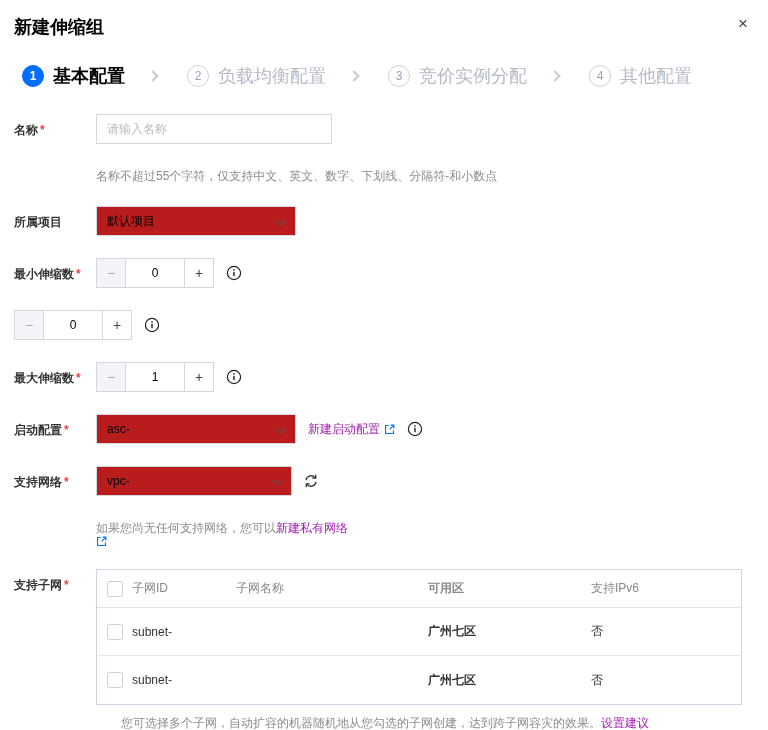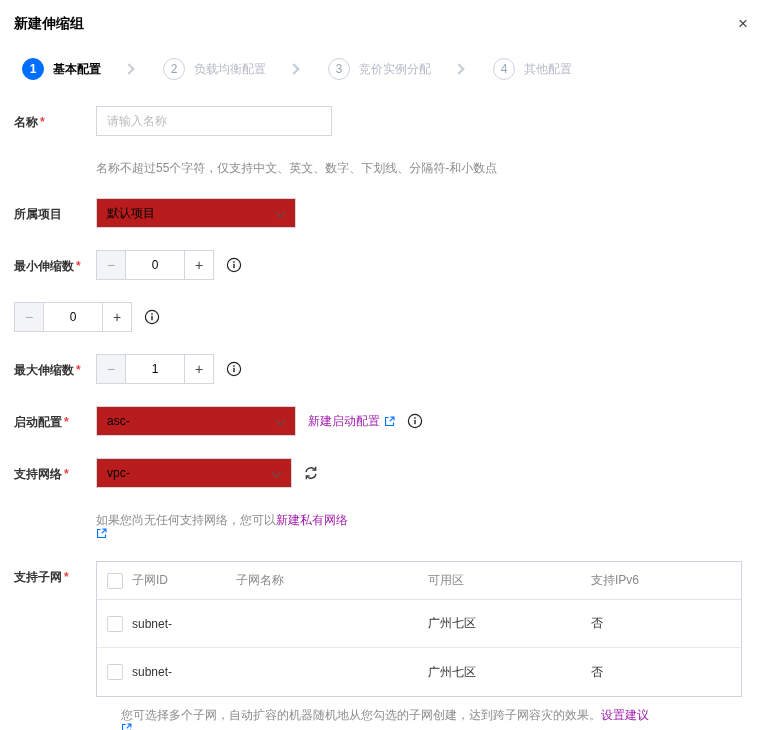--- a/index.html
+++ b/index.html
@@ -1,29 +1,29 @@
 <!DOCTYPE html>
 <html><head>
 <meta charset="utf-8">
 <style>
   * { margin:0; padding:0; box-sizing:border-box; }
   html,body { width:768px; height:730px; background:#fff; overflow:hidden;
     font-family:"Liberation Sans","DejaVu Sans",sans-serif; font-size:12px; color:#333; }
 
   
   .modal-header { display:flex; justify-content:space-between; align-items:flex-start; padding:15px 16px 0 14px; }
-  .modal-title { font-size:14px; font-weight:bold; color:#000; }
+  .modal-title { font-size:18px; font-weight:bold; color:#000; }
   .close-btn { border:none; background:none; font-size:17px; line-height:14px; color:#444; cursor:pointer; padding:2px 4px; }
 
   
   .steps { display:flex; align-items:center; margin:25px 0 0 22px; }
   .step { display:flex; align-items:center; }
   .step-circle { width:22px; height:22px; border-radius:50%; border:1px solid #ccd3e0; color:#9aa4b8;
     display:flex; align-items:center; justify-content:center; font-size:12px; flex-shrink:0; }
-  .step-label { font-size:12px; color:#b4bac6; margin-left:9px; white-space:nowrap; }
+  .step-label { font-size:18px; color:#b4bac6; margin-left:9px; white-space:nowrap; }
   .step.active .step-circle { background:#006eff; border-color:#006eff; color:#fff; font-weight:bold; }
   .step.active .step-label { color:#000; font-weight:bold; }
   .step-sep { width:8px; height:8px; border-top:2px solid #c6ccd6; border-right:2px solid #c6ccd6;
     transform:rotate(45deg); margin:0 30px 0 24px; flex-shrink:0; }
 
   
   .form { margin:26px 0 0 14px; }
   .form-row { display:flex; margin-bottom:22px; }
   .form-label { width:82px; flex-shrink:0; padding-top:8px; color:#333;font-weight:bold; }
   .req { color:#e54545; margin-left:2px; }
@@ -59,21 +59,21 @@
   .launch-link { margin-left:12px; display:inline-flex; align-items:center; }
 
   
   .subnet-table { width:646px; border:1px solid #cfd5e0; }
   .t-row { display:flex; align-items:center; }
   .t-head { height:38px; color:#888; border-bottom:1px solid #e0e4ea; }
   .t-body { height:48px; color:#333; border-bottom:1px solid #e7ebf0; }
   .t-body:last-child { border-bottom:none; }
   .col-id { flex:0 0 139px; display:flex; align-items:center; padding-left:10px; }
   .col-name { flex:0 0 192px; }
-  .col-zone { flex:0 0 163px; }
+  .col-zone { flex:0 0 163px;font-weight:bold; }
   .col-ipv6 { flex:1 1 auto; }
   .checkbox { width:16px; height:16px; border:1px solid #d0d4da; border-radius:2px; background:#fff;
     margin-right:9px; flex-shrink:0; cursor:pointer; }
 
   .subnet-help { margin-top:10px; color:#8c8c8c; line-height:16px; width:646px;margin-left:25px; }
 
   svg { display:block; }
 </style>
 </head>
 <body>

